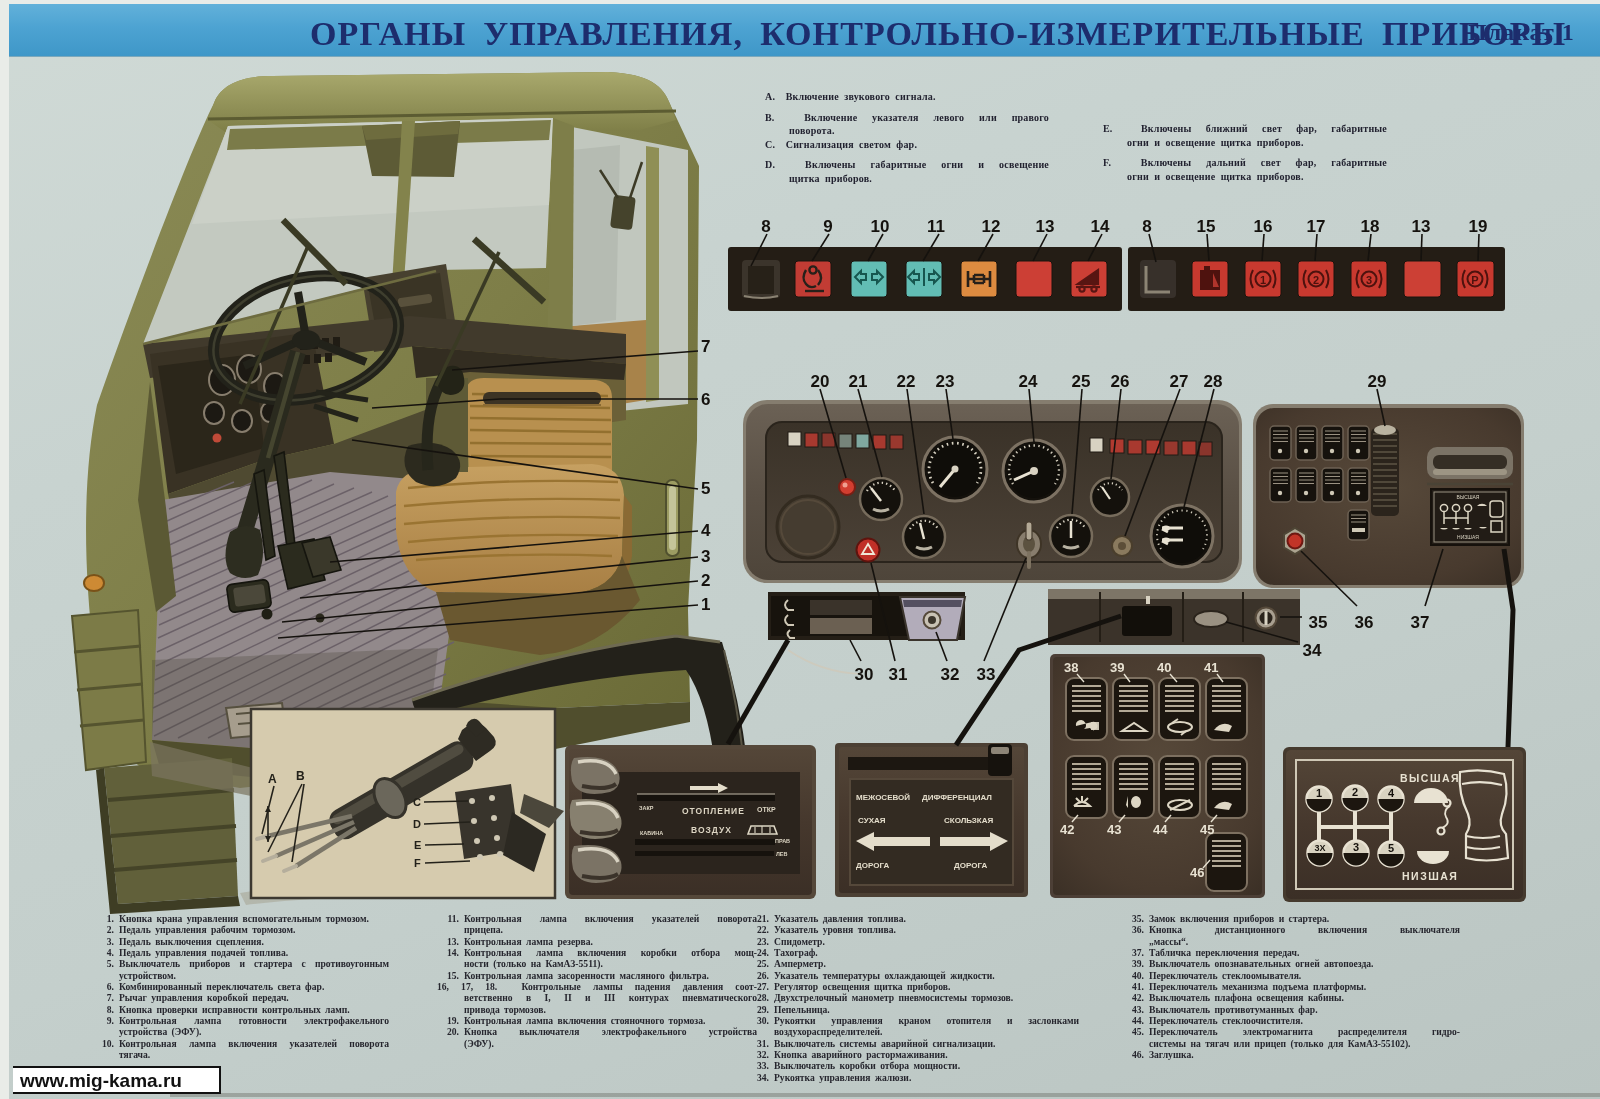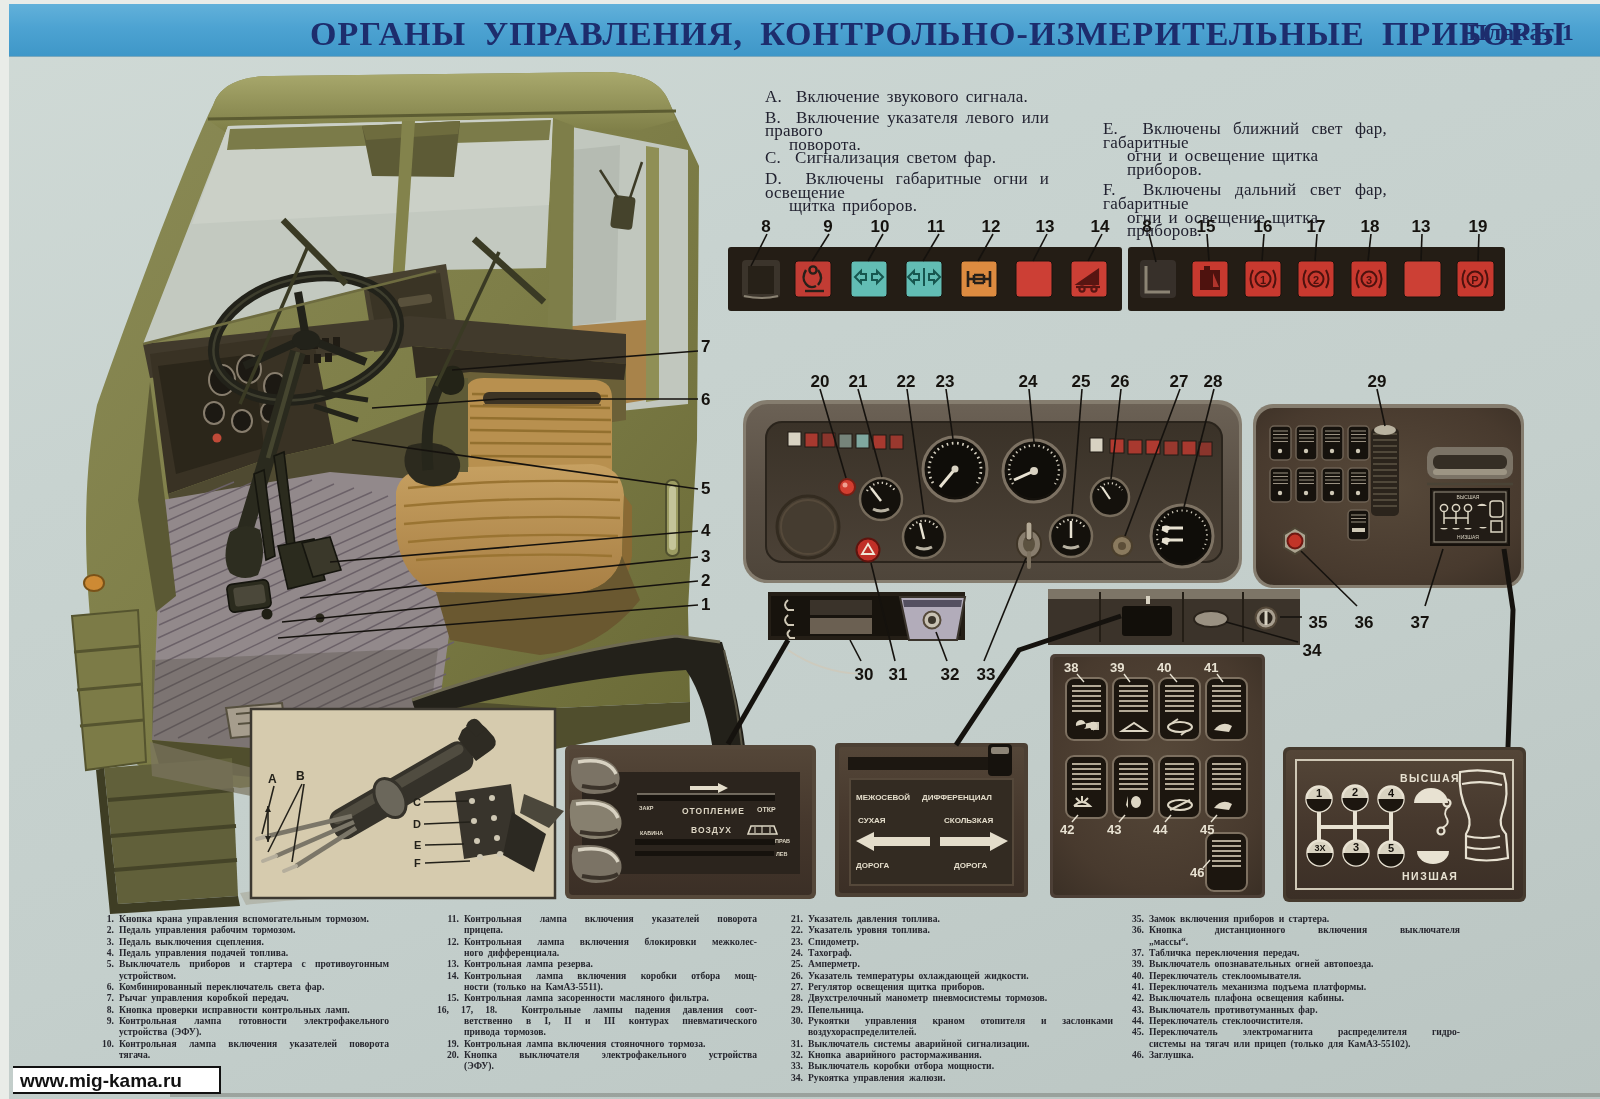--- a/index.html
+++ b/index.html
@@ -5,22 +5,22 @@
 html,body{margin:0;padding:0;background:#b9c4c3;}
 #page{position:relative;width:1600px;height:1099px;overflow:hidden;
  background:linear-gradient(160deg,#d0dad6 0%,#c8d3d0 30%,#c4cfcc 60%,#bac5c2 100%);
  font-family:"Liberation Sans", sans-serif;}
 .banner{position:absolute;left:0;top:4px;width:1600px;height:52px;
  background:linear-gradient(180deg,#62b1da 0%,#4da3d2 45%,#3f97c8 100%);box-shadow:0 1px 0 #7ba8bc;}
 .title{position:absolute;left:310px;top:15px;font-family:Liberation Serif, serif;
  font-weight:bold;font-size:34px;color:#1d2d6d;letter-spacing:1.1px;word-spacing:7.5px;white-space:nowrap;}
 .plakat{position:absolute;left:1468px;top:19px;font-family:"Liberation Serif",serif;
  font-weight:bold;font-size:24px;color:#1d2d6d;letter-spacing:1px;}
-.abtxt{position:absolute;font-family:"Liberation Serif",serif;font-weight:normal;
- font-size:17px;line-height:13.6px;color:#222230;letter-spacing:.2px;word-spacing:2.6px;}
+.abtxt{position:absolute;font-family:"Liberation Serif",serif;font-weight:bold;
+ font-size:10px;line-height:13.6px;color:#222230;letter-spacing:.2px;word-spacing:2.6px;}
 .abtxt .cont{padding-left:24px;}
 .col{position:absolute;font-family:"Liberation Serif",serif;font-weight:bold;
  font-size:9.6px;line-height:11.35px;color:#26262e;letter-spacing:0px;word-spacing:2px;}
 .col .it{padding-left:27px;position:relative;}
 .col .it .no{position:absolute;left:0;top:0;width:22px;text-align:right;}
 .col .l{text-align:justify;text-align-last:justify;}
 .abtxt .l{text-align:justify;text-align-last:justify;margin-top:7px;}
 .wm{position:absolute;left:13px;top:1066px;width:208px;height:28px;background:#fff;
  border:2px solid #111;border-left:none;box-sizing:border-box;}
 .wm span{position:absolute;left:7px;top:2px;font-family:"Liberation Sans",sans-serif;
@@ -868,34 +868,33 @@
 <div class="it"><span class="no">5.</span><div class="l">Выключатель приборов и стартера с противоугонным</div>устройством.</div>
 <div class="it"><span class="no">6.</span>Комбинированный переключатель света фар.</div>
 <div class="it"><span class="no">7.</span>Рычаг управления коробкой передач.</div>
 <div class="it"><span class="no">8.</span>Кнопка проверки исправности контрольных ламп.</div>
 <div class="it"><span class="no">9.</span><div class="l">Контрольная лампа готовности электрофакельного</div>устройства (ЭФУ).</div>
 <div class="it"><span class="no">10.</span><div class="l">Контрольная лампа включения указателей поворота</div>тягача.</div>
 </div>
 
 <div class="col" style="left:437px;top:913px;width:320px;">
 <div class="it"><span class="no">11.</span><div class="l">Контрольная лампа включения указателей поворота</div>прицепа.</div>
-<div class="it"><span class="no">12.</span><div class="l">Контрольная лампа включения блокировки межколес-</div>ного дифференциала.</div>
 <div class="it"><span class="no">13.</span>Контрольная лампа резерва.</div>
 <div class="it"><span class="no">14.</span><div class="l">Контрольная лампа включения коробки отбора мощ-</div>ности (только на КамАЗ-5511).</div>
 <div class="it"><span class="no">15.</span>Контрольная лампа засоренности масляного фильтра.</div>
 <div class="it" style="padding-left:0;">
         <div class="l">16, 17, 18.&nbsp; Контрольные лампы падения давления соот-</div>
         <div class="l" style="padding-left:27px;">ветственно в I, II и III контурах пневматического</div>
         <div style="padding-left:27px;">привода тормозов.</div>
       </div>
 <div class="it"><span class="no">19.</span>Контрольная лампа включения стояночного тормоза.</div>
 <div class="it"><span class="no">20.</span><div class="l">Кнопка выключателя электрофакельного устройства</div>(ЭФУ).</div>
 </div>
 
-<div class="col" style="left:781px;top:913px;width:332px;">
+<div class="col" style="left:747px;top:913px;width:332px;">
 <div class="it"><span class="no">21.</span>Указатель давления топлива.</div>
 <div class="it"><span class="no">22.</span>Указатель уровня топлива.</div>
 <div class="it"><span class="no">23.</span>Спидометр.</div>
 <div class="it"><span class="no">24.</span>Тахограф.</div>
 <div class="it"><span class="no">25.</span>Амперметр.</div>
 <div class="it"><span class="no">26.</span>Указатель температуры охлаждающей жидкости.</div>
 <div class="it"><span class="no">27.</span>Регулятор освещения щитка приборов.</div>
 <div class="it"><span class="no">28.</span>Двухстрелочный манометр пневмосистемы тормозов.</div>
 <div class="it"><span class="no">29.</span>Пепельница.</div>
 <div class="it"><span class="no">30.</span><div class="l">Рукоятки управления краном отопителя и заслонками</div>воздухораспределителей.</div>

